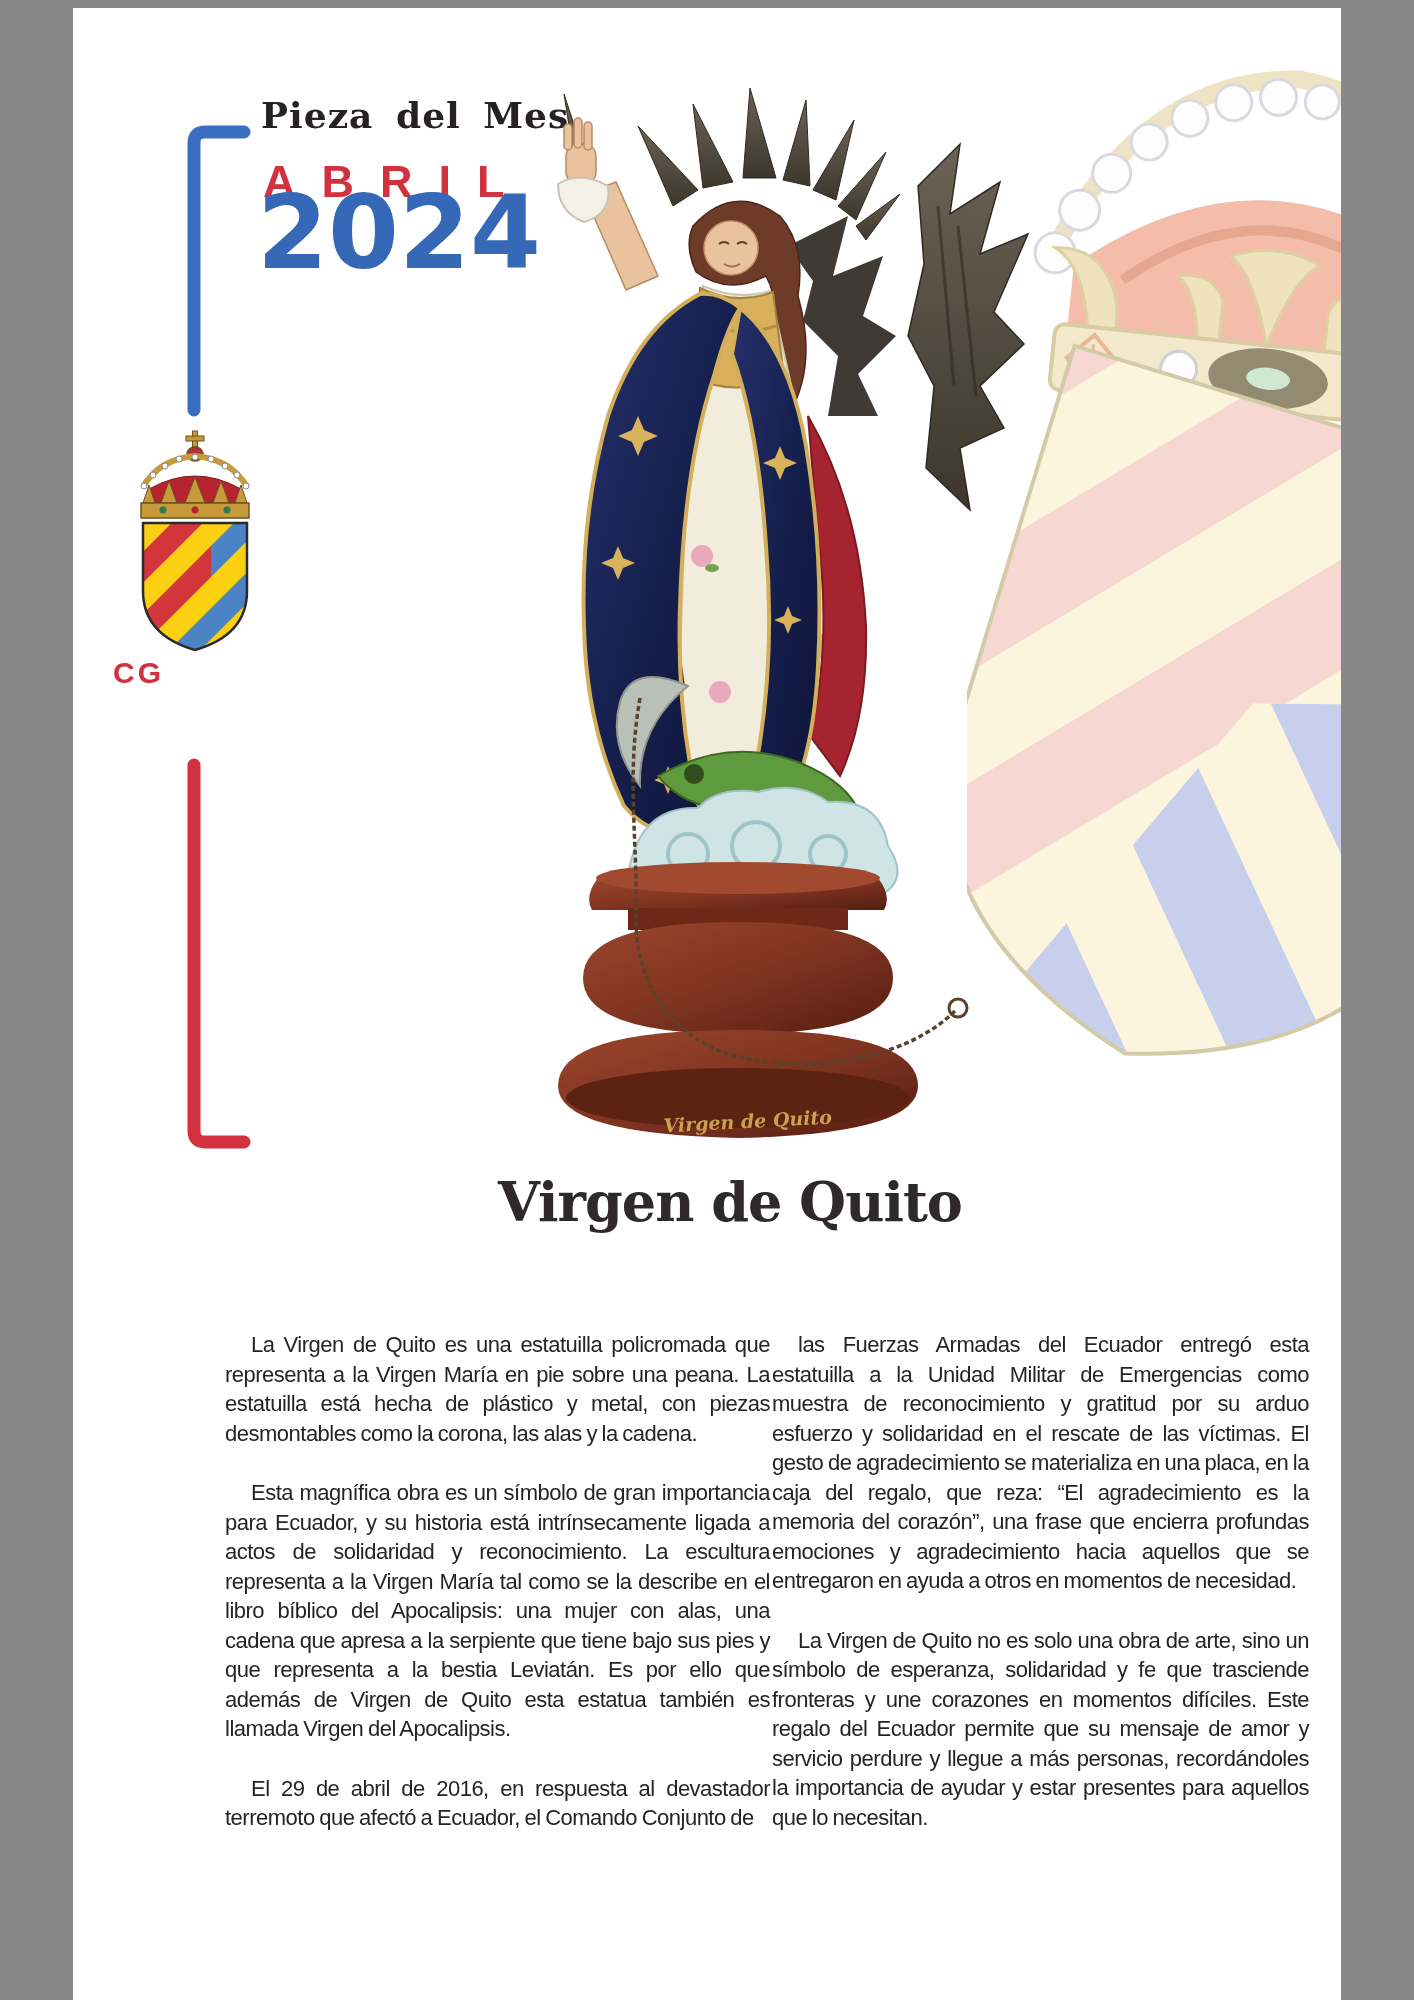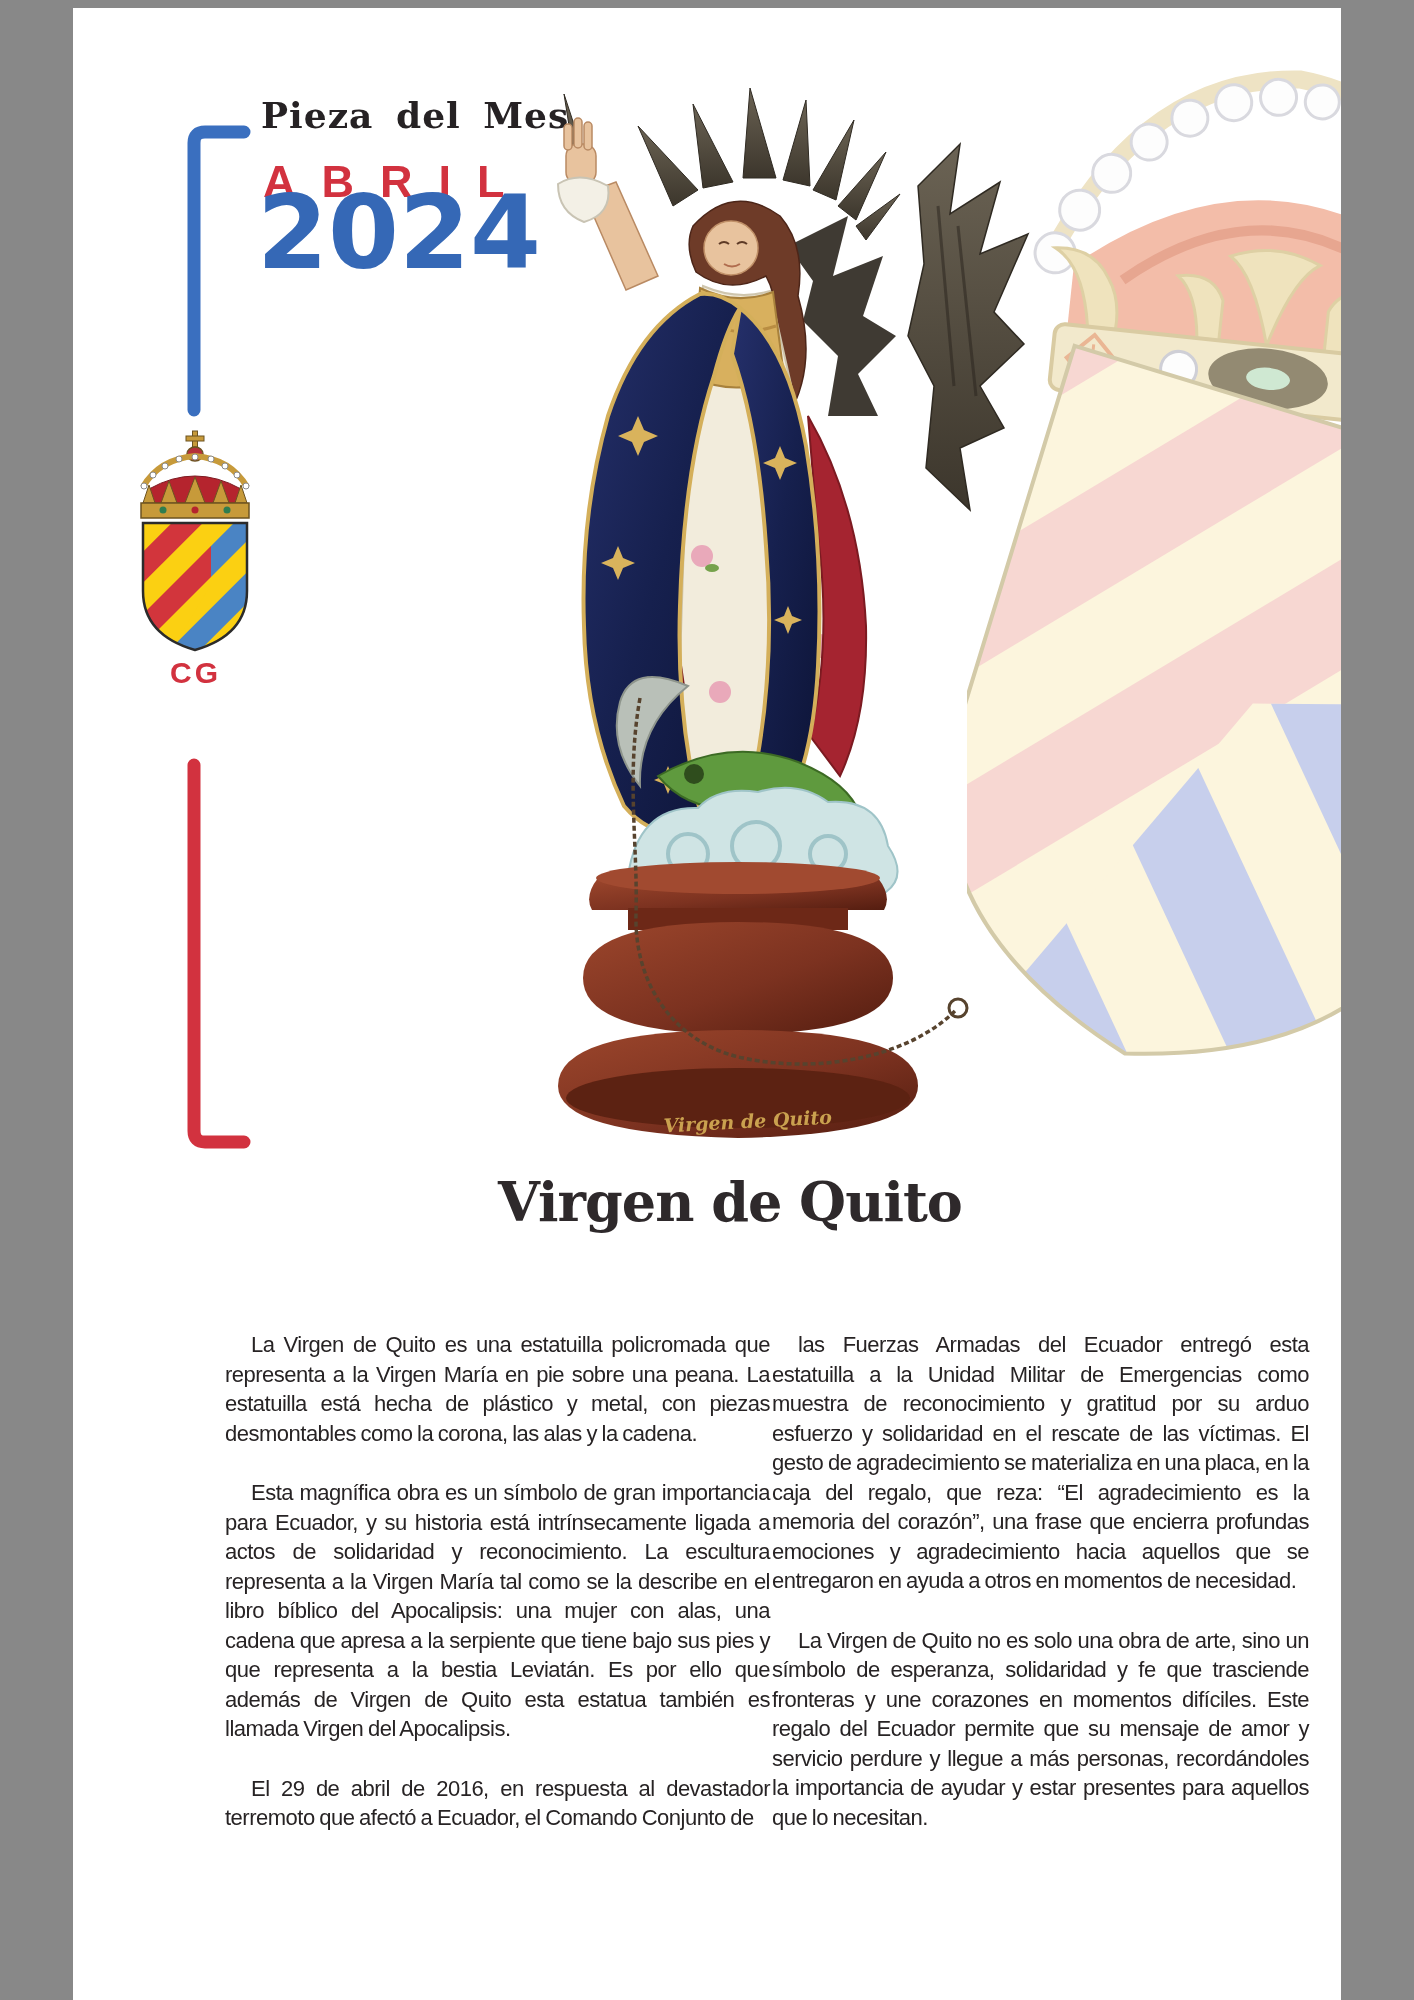--- a/index.html
+++ b/index.html
@@ -9,21 +9,21 @@
   .kicker{position:absolute;left:188px;top:86px;font-family:"DejaVu Serif",serif;font-weight:700;
           font-size:36px;color:#262224;letter-spacing:1px;word-spacing:9px;}
   .month{position:absolute;left:190px;top:148px;font-weight:700;font-size:45px;color:#d2323f;
          letter-spacing:26px;font-family:"Liberation Sans",sans-serif;}
   .year{position:absolute;left:184px;top:174px;font-weight:700;font-size:102px;line-height:1;
         color:#3568b6;font-family:"DejaVu Sans",sans-serif;letter-spacing:0;}
   
   .brackets{position:absolute;left:0;top:0;z-index:2;pointer-events:none;}
   
   .crest{position:absolute;left:40px;top:415px;width:165px;z-index:2;}
-  .cg-label{position:absolute;left:40px;top:648px;width:165px;text-align:center;font-weight:700;
+  .cg-label{position:absolute;left:40px;top:648px;width:165px;font-weight:700;
             font-size:30px;letter-spacing:3px;color:#d2323f;}
   
   .watermark{position:absolute;left:894px;top:38px;z-index:1;}
   
   .statue{position:absolute;left:415px;top:78px;z-index:3;}
   
   .title{position:absolute;left:307px;top:1162px;width:700px;margin:0;text-align:center;
          font-family:"DejaVu Serif",serif;font-weight:700;font-size:54px;color:#2e292b;
          letter-spacing:-1px;z-index:4;}
   

